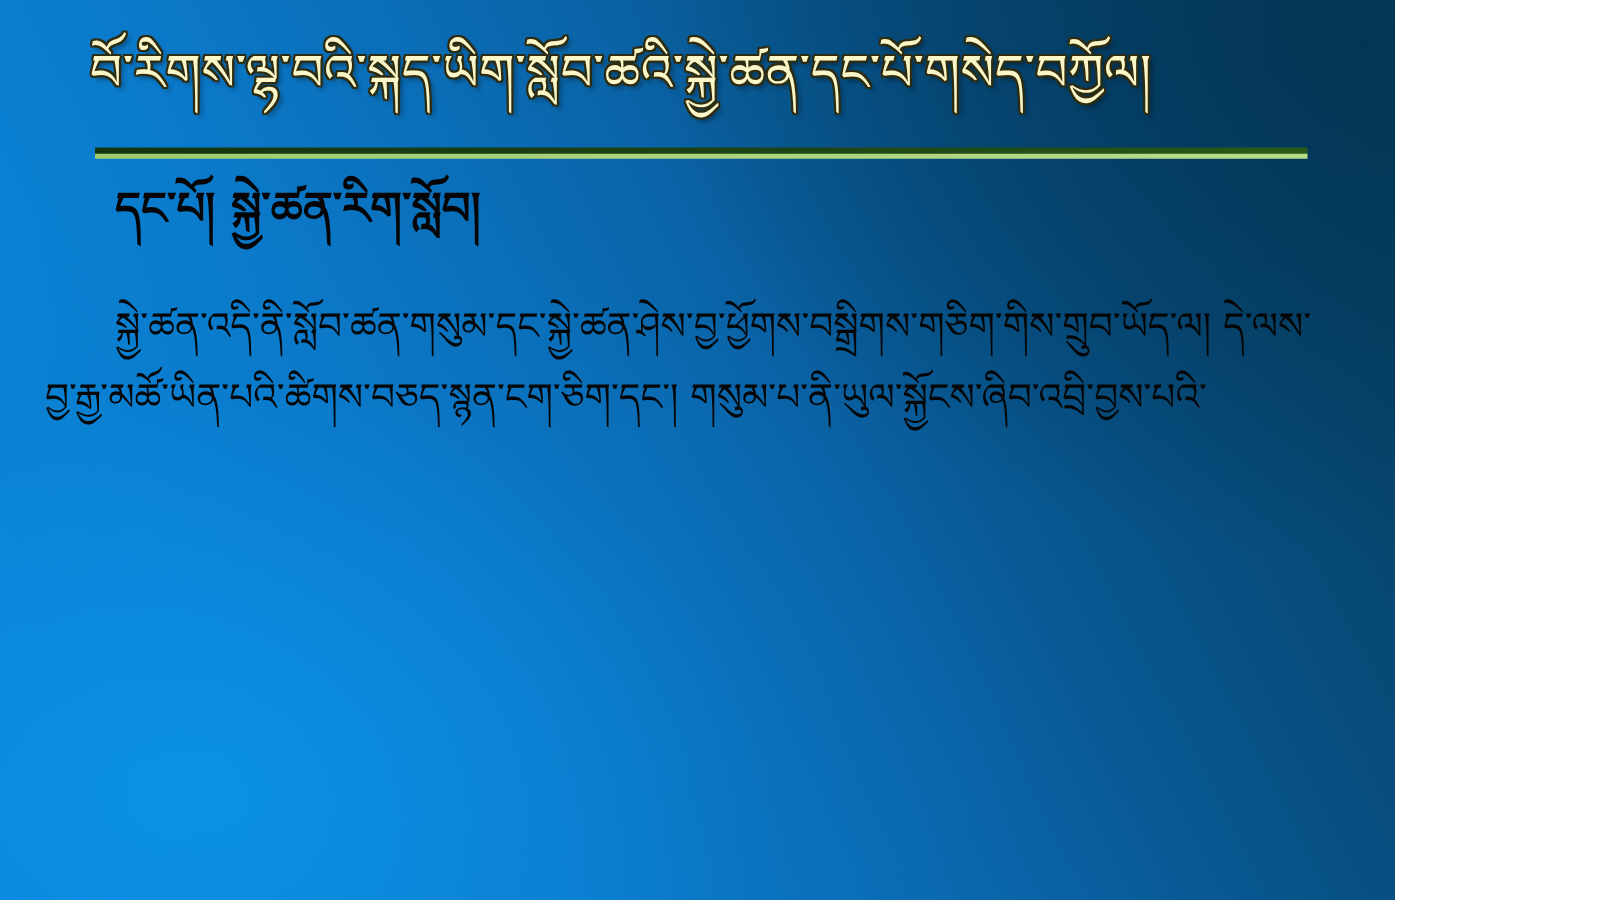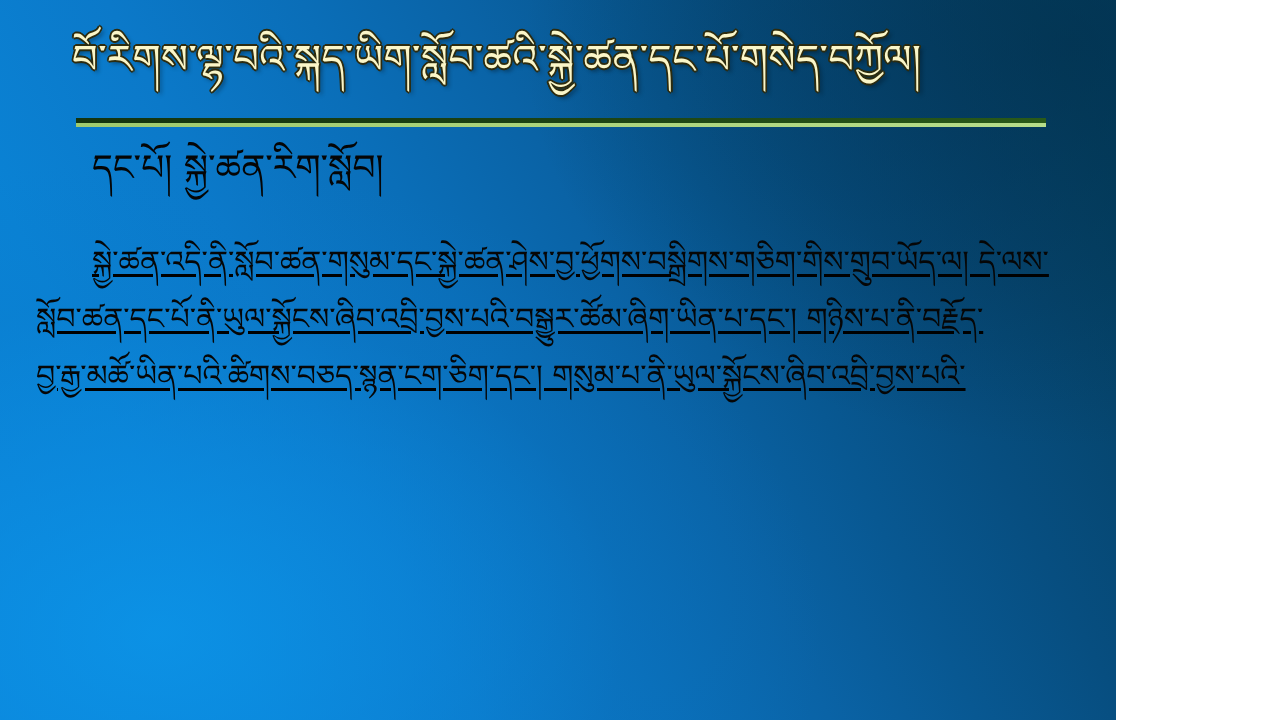--- a/index.html
+++ b/index.html
@@ -109,33 +109,32 @@
     background: linear-gradient(90deg, #9fcb6e 0%, #abd47c 50%, #b6dd8a 100%);
   }
 
   
   #subheading {
     position: absolute;
     left: 92px;
     top: 145px;
     font-family: "DejaVu Sans", "Liberation Sans", sans-serif;
     font-size: 36px;
-    font-weight: normal;
+    font-weight: bold;
     color: #050505;
     line-height: 1.25;
     white-space: nowrap;
   }
 
   
   #body-block {
     position: absolute;
     left: 36px;
     top: 233px;
     width: 1212px;
-    text-decoration: underline;
   }
   .body-line {
     font-family: "DejaVu Sans", "Liberation Sans", sans-serif;
     font-size: 30px;
     line-height: 57px;
     color: #060606;
     white-space: nowrap;
     letter-spacing: 0px;
   }
   .body-line.indented {
@@ -157,17 +156,16 @@
 
   <div id="title-rule">
     <div class="rule-dark"></div>
     <div class="rule-light"></div>
   </div>
 
   <div id="subheading">དང་པོ། སྐྱེ་ཚན་རིག་སློབ།</div>
 
   <div id="body-block">
     <div class="body-line indented">སྐྱེ་ཚན་འདི་ནི་སློབ་ཚན་གསུམ་དང་སྐྱེ་ཚན་ཤེས་བྱ་ཕྱོགས་བསྒྲིགས་གཅིག་གིས་གྲུབ་ཡོད་ལ། དེ་ལས་</div>
-    <div class="body-line">སློབ་ཚན་དང་པོ་ནི་ཡུལ་སྐྱོངས་ཞིབ་འབྲི་བྱས་པའི་བསྒྱུར་ཚོམ་ཞིག་ཡིན་པ་དང་། གཉིས་པ་ནི་བརྗོད་</div>
     <div class="body-line">བྱ་རྒྱ་མཚོ་ཡིན་པའི་ཚིགས་བཅད་སྙན་ངག་ཅིག་དང་། གསུམ་པ་ནི་ཡུལ་སྐྱོངས་ཞིབ་འབྲི་བྱས་པའི་</div>
   </div>
 
 </div>
 
 </body></html>

